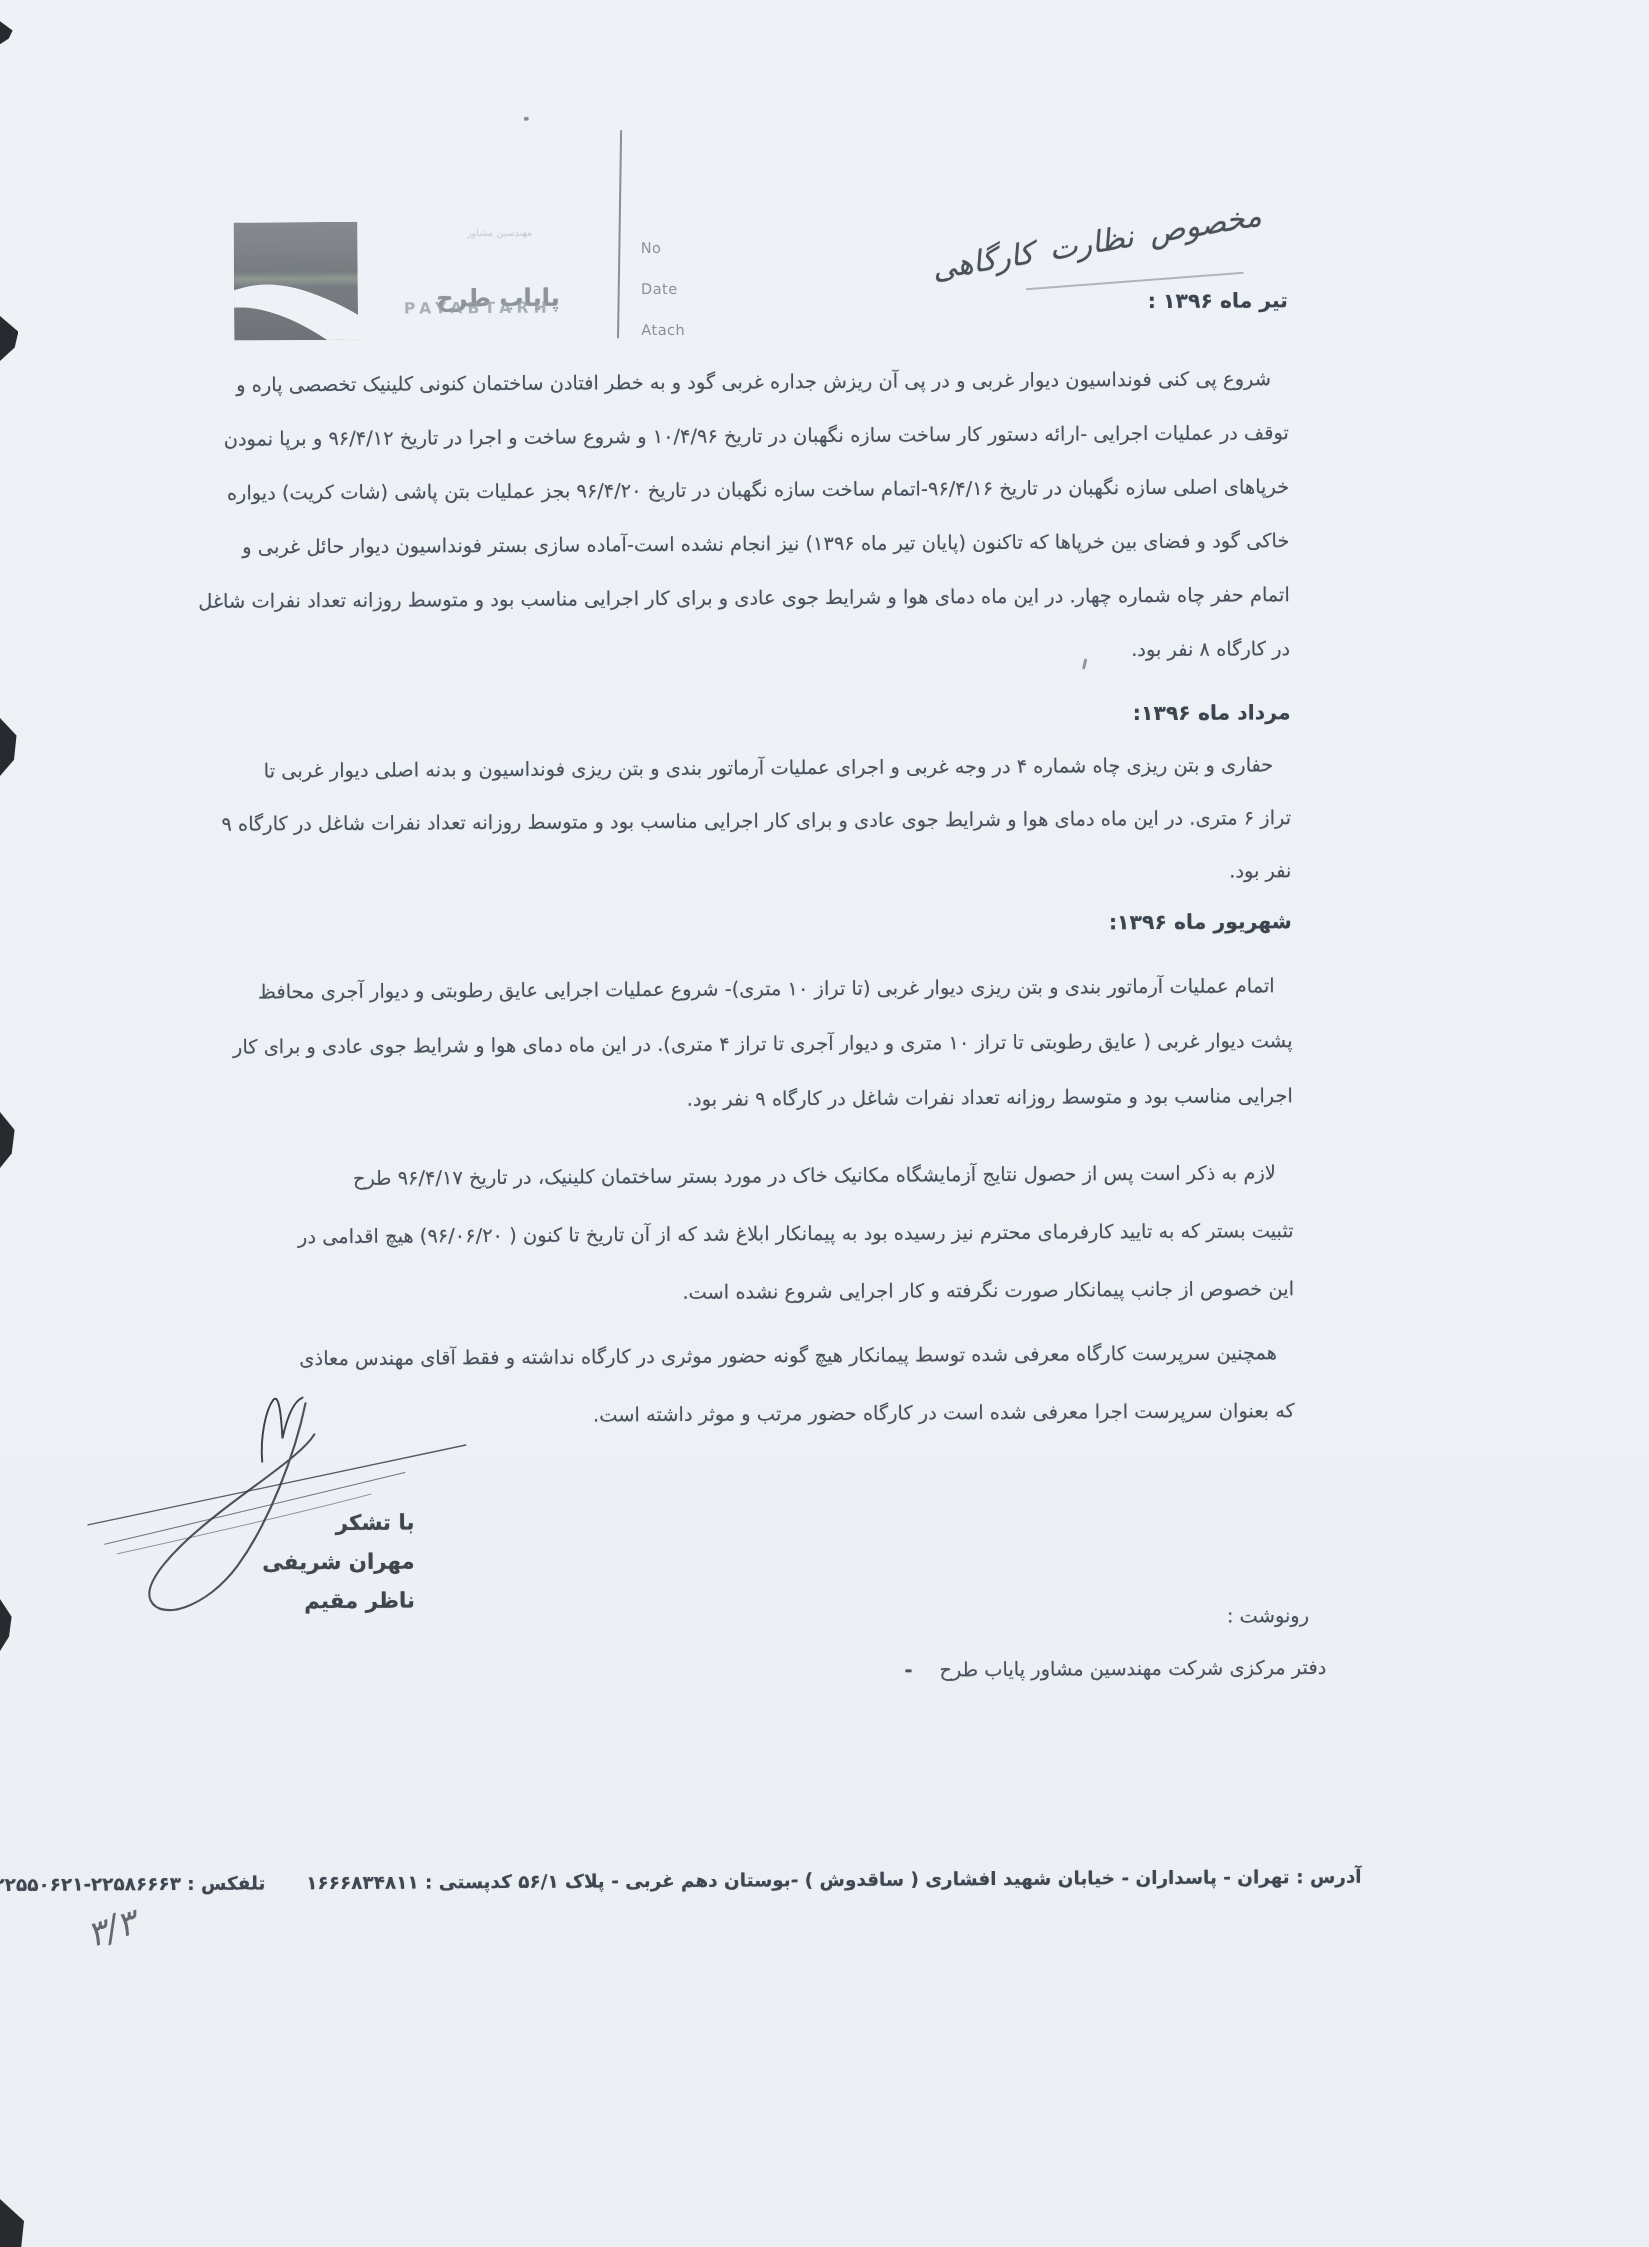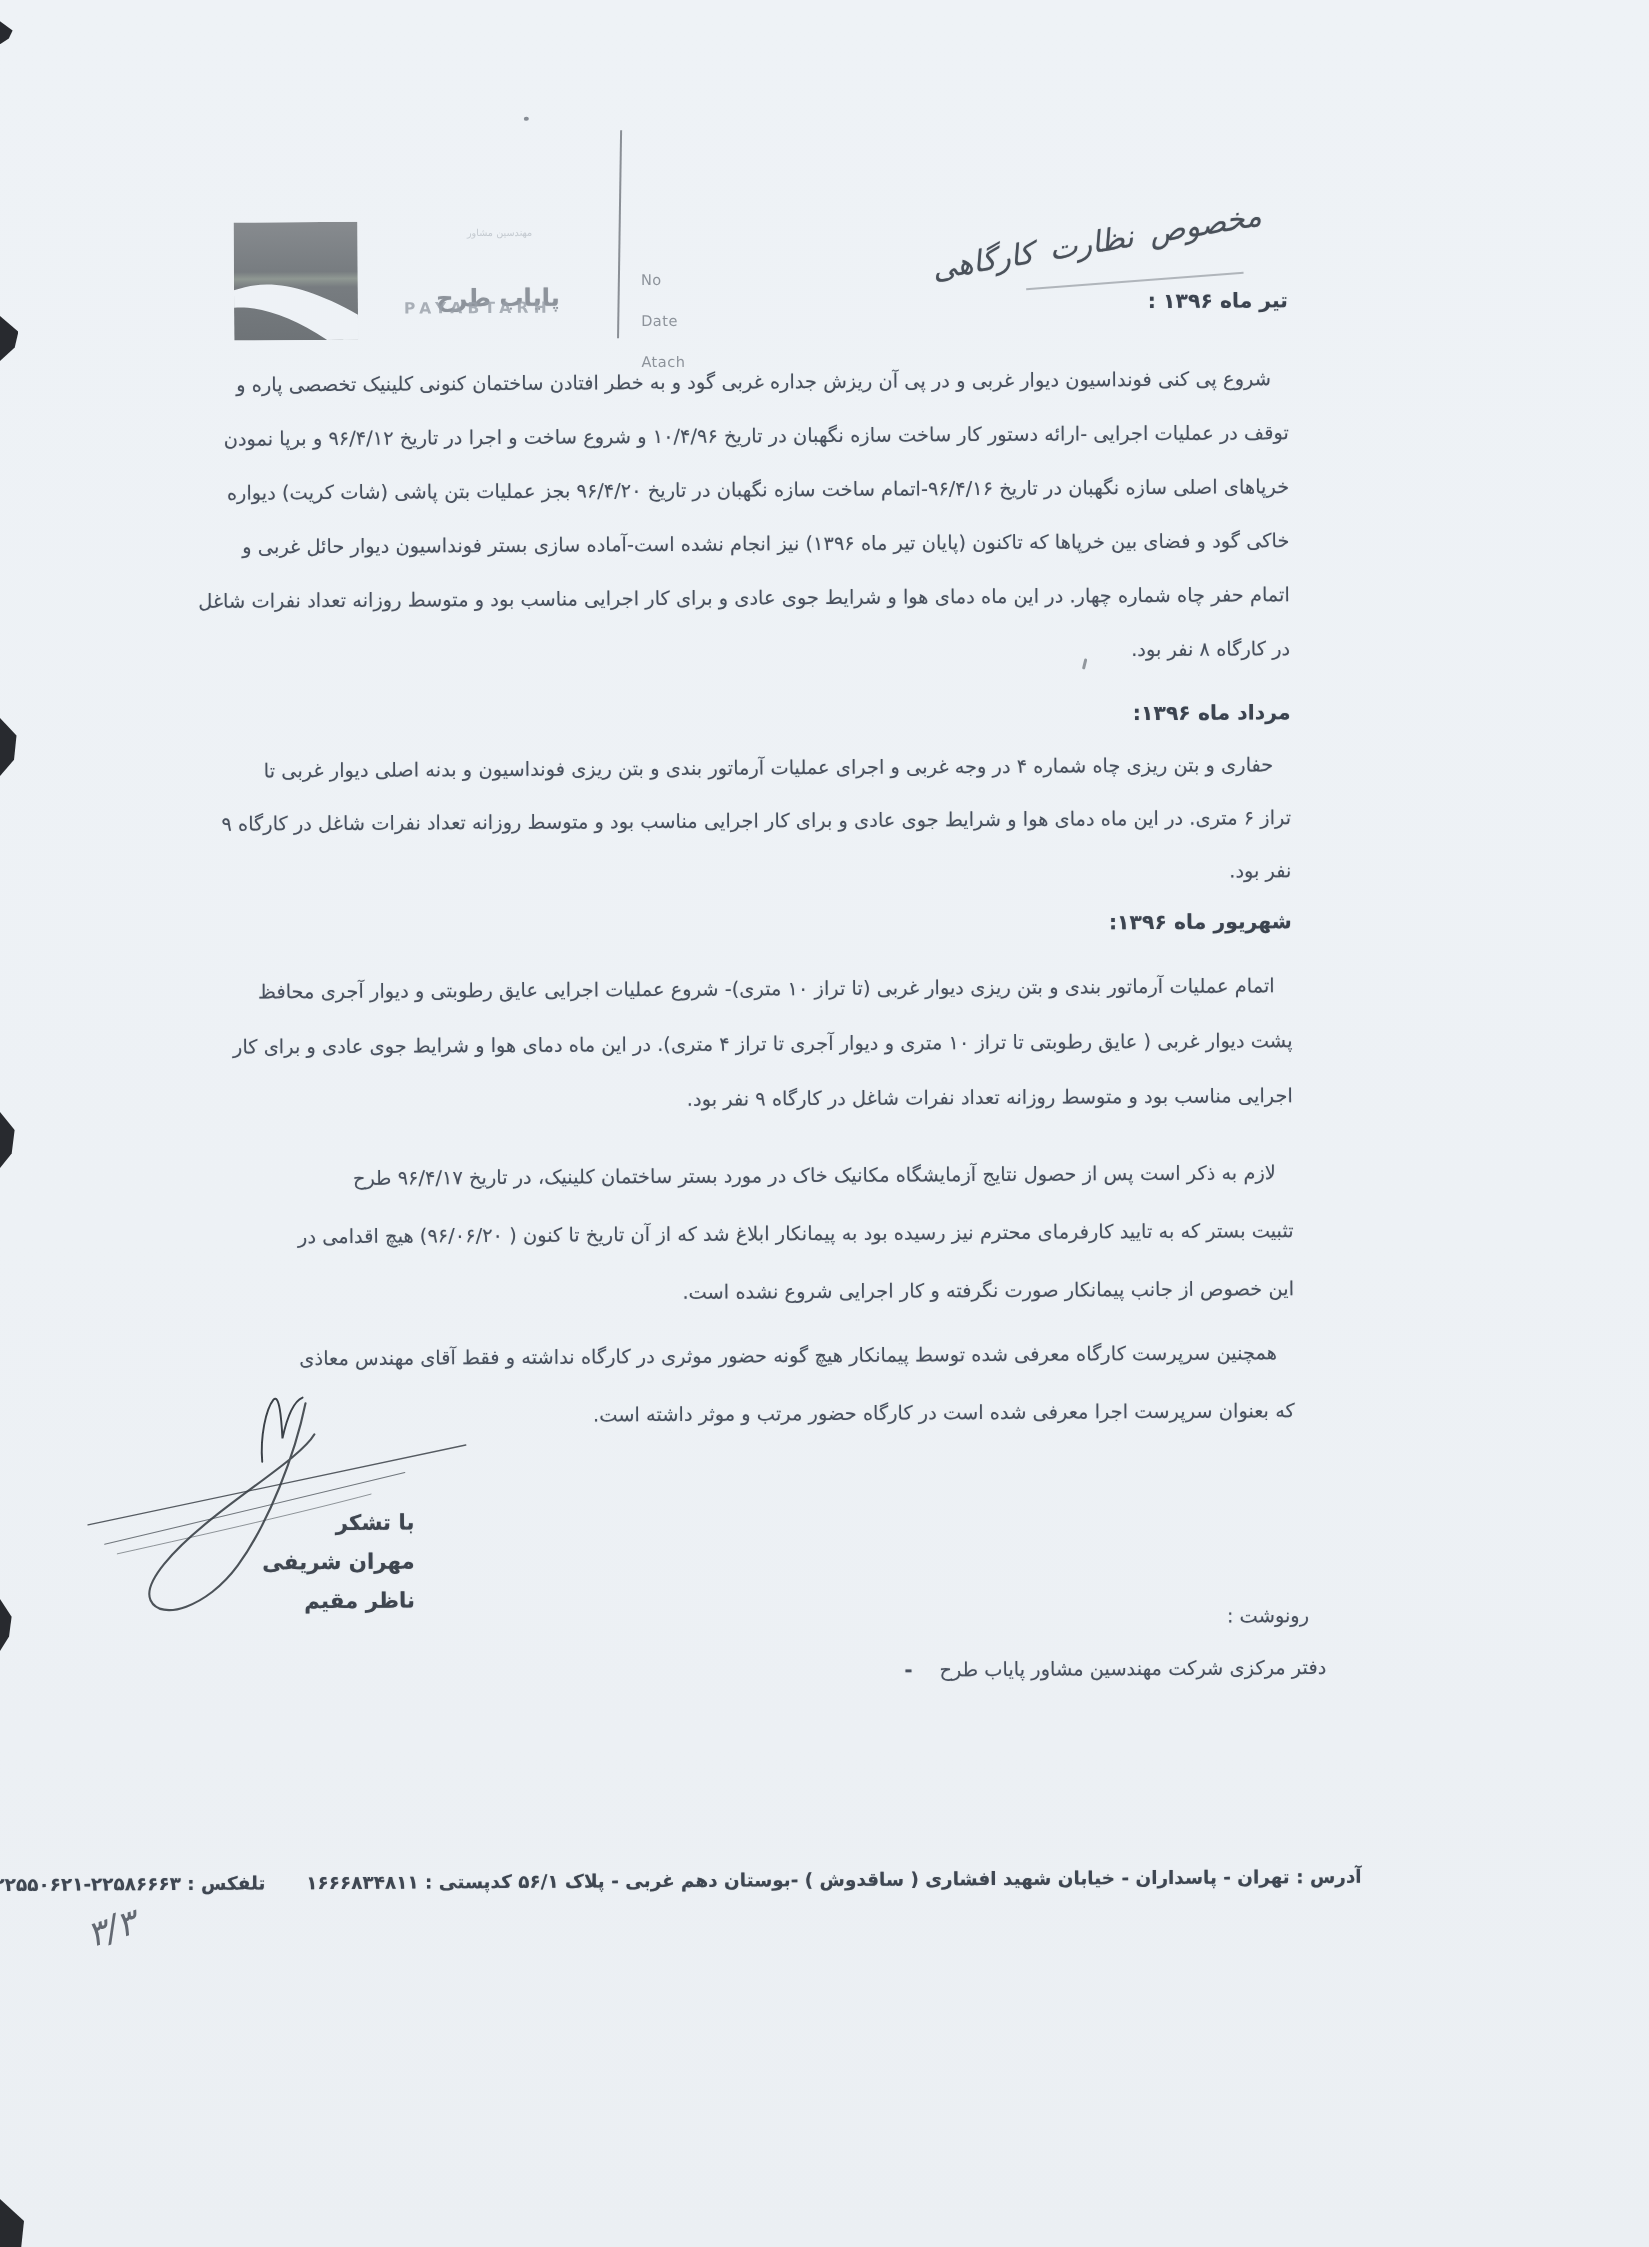--- a/index.html
+++ b/index.html
@@ -17,21 +17,21 @@
   .logo-fa{position:absolute;left:430px;top:241px;width:146px;text-align:center;
     direction:rtl;font-size:24px;font-weight:bold;color:#7d838c;opacity:.85;
     text-shadow:0 0 1px rgba(120,126,135,.5);margin-top:41px;}
   .logo-tagline{position:absolute;left:442px;top:225px;width:126px;text-align:center;
     direction:rtl;font-size:9.7px;color:#a7aeb6;opacity:.6;letter-spacing:1px;}
   .logo-en{position:absolute;left:377px;top:297px;font-size:15.5px;color:#989fa8;
     letter-spacing:5.3px;font-weight:bold;opacity:.8;margin-left:32px;}
   .stamp-line{position:absolute;left:624px;top:129px;width:2.4px;height:208px;
     background:#71767d;transform:rotate(1.2deg);opacity:.8;}
   .stamp-label{position:absolute;left:646px;font-size:14.6px;color:#8d939b;
-    letter-spacing:0.5px;margin-top:32px;}
+    letter-spacing:0.5px;}
   
   .hand-note{position:absolute;left:902px;top:226px;width:400px;text-align:center;
     direction:rtl;font-size:30px;font-style:italic;color:#4a515a;
     transform:rotate(-9deg);letter-spacing:1px;word-spacing:6.8px;
     text-shadow:0 0 1px rgba(70,76,86,.45);}
   .note-underline{position:absolute;left:1031px;top:282px;width:218px;height:1.9px;
     background:#7d838b;opacity:.55;transform:rotate(-4deg);}
   
   .sec-heading{position:absolute;left:126px;width:1167px;direction:rtl;
     text-align:right;font-weight:bold;font-size:20.4px;color:#3c4450;line-height:29px;

